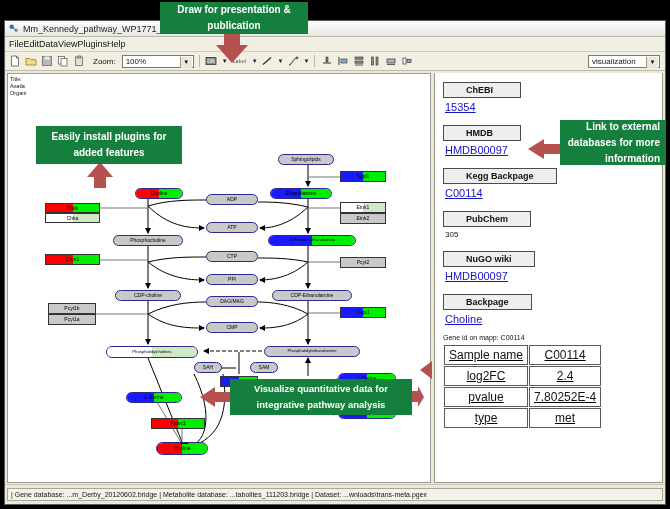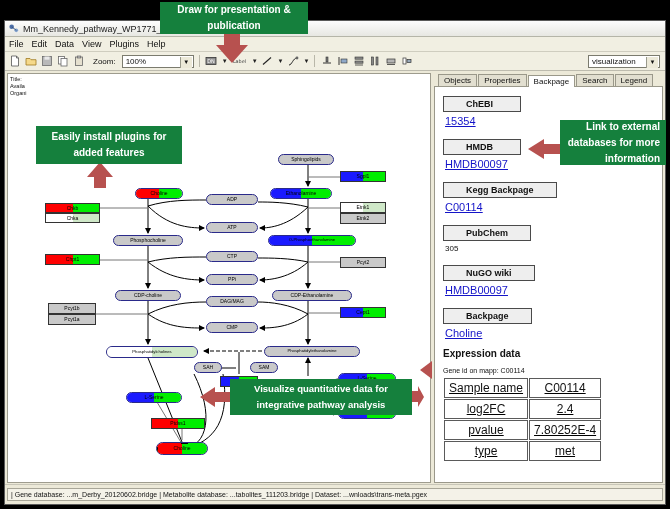--- a/index.html
+++ b/index.html
@@ -8,21 +8,21 @@
 
   
   .appwin{position:absolute;left:4px;top:20px;width:662px;height:485px;background:#ece9d8;
           border:1px solid #5a5a5a;box-sizing:border-box;}
   .titlebar{height:16px;background:linear-gradient(180deg,#fdfdfd,#e7e7e2);border-bottom:1px solid #b5b5a8;
             display:flex;align-items:center;padding:0 3px;box-sizing:border-box;}
   .titlebar .ticon{width:11px;height:11px;margin-right:4px;flex:none;}
   .titlebar .ttxt{font-size:9px;color:#1b1b1b;white-space:nowrap;}
 
   .menubar{height:15px;background:#f1efe2;border-bottom:1px solid #cfcdbf;display:flex;align-items:center;
-           padding-left:4px;box-sizing:border-box;gap:8px;}
+           padding-left:4px;box-sizing:border-box;gap:0;}
   .menubar span{font-size:9px;color:#111;}
 
   .toolbar{height:19px;background:#f1efe2;border-bottom:1px solid #bdbbae;display:flex;align-items:center;
            padding-left:3px;box-sizing:border-box;gap:3px;}
   .tbtn{width:13px;height:13px;display:inline-flex;align-items:center;justify-content:center;}
   .tsep{width:1px;height:12px;background:#b9b7a9;margin:0 2px;}
   .zoomlbl{font-size:8px;color:#111;margin-left:5px;margin-right:3px;}
   .combo{height:13px;background:#fff;border:1px solid #7b7b6e;display:flex;align-items:center;
          font-size:8px;color:#111;padding-left:3px;box-sizing:border-box;position:relative;}
   .combo .arw{position:absolute;right:1px;top:1px;width:11px;height:11px;background:#ece9d8;
@@ -438,48 +438,40 @@
         <svg class="carrow" style="left:192px;top:312px;width:32px;height:22px;">
           <path d="M0,11 L15,1 L15,6 L32,6 L32,16 L15,16 L15,21 Z" fill="#b7514f"></path>
         </svg>
         <svg class="carrow" style="left:402px;top:312px;width:14px;height:22px;">
           <path d="M0,5 L8,5 L8,0 L14,11 L8,21 L8,16 L0,16 Z" fill="#b7514f"></path>
         </svg>
 
       </div>
 
       <div class="sidebar">
-        <div class="tabs">
-          <div class="tab">Objects</div>
-          <div class="tab">Properties</div>
-          <div class="tab active">Backpage</div>
-          <div class="tab">Search</div>
-          <div class="tab">Legend</div>
-        </div>
 
         <div class="tabpanel">
           <div class="dbhdr">ChEBI</div>
           <a class="dblink" href="#">15354</a>
 
           <div class="dbhdr">HMDB</div>
           <a class="dblink" href="#">HMDB00097</a>
 
           <div class="dbhdr">Kegg Backpage</div>
           <a class="dblink" href="#">C00114</a>
 
           <div class="dbhdr">PubChem</div>
           <span class="dbplain">305</span>
 
           <div class="dbhdr">NuGO wiki</div>
           <a class="dblink" href="#">HMDB00097</a>
 
           <div class="dbhdr">Backpage</div>
           <a class="dblink" href="#">Choline</a>
 
-          <div class="exprhdr">Expression data</div>
           <div class="geneid">Gene id on mapp: C00114</div>
 
           <table class="exp">
             <tbody>
                 <tr>
               <td class="k">Sample name</td>
               <td class="v">C00114</td>
             </tr>
             <tr>
               <td class="k">log2FC</td>

